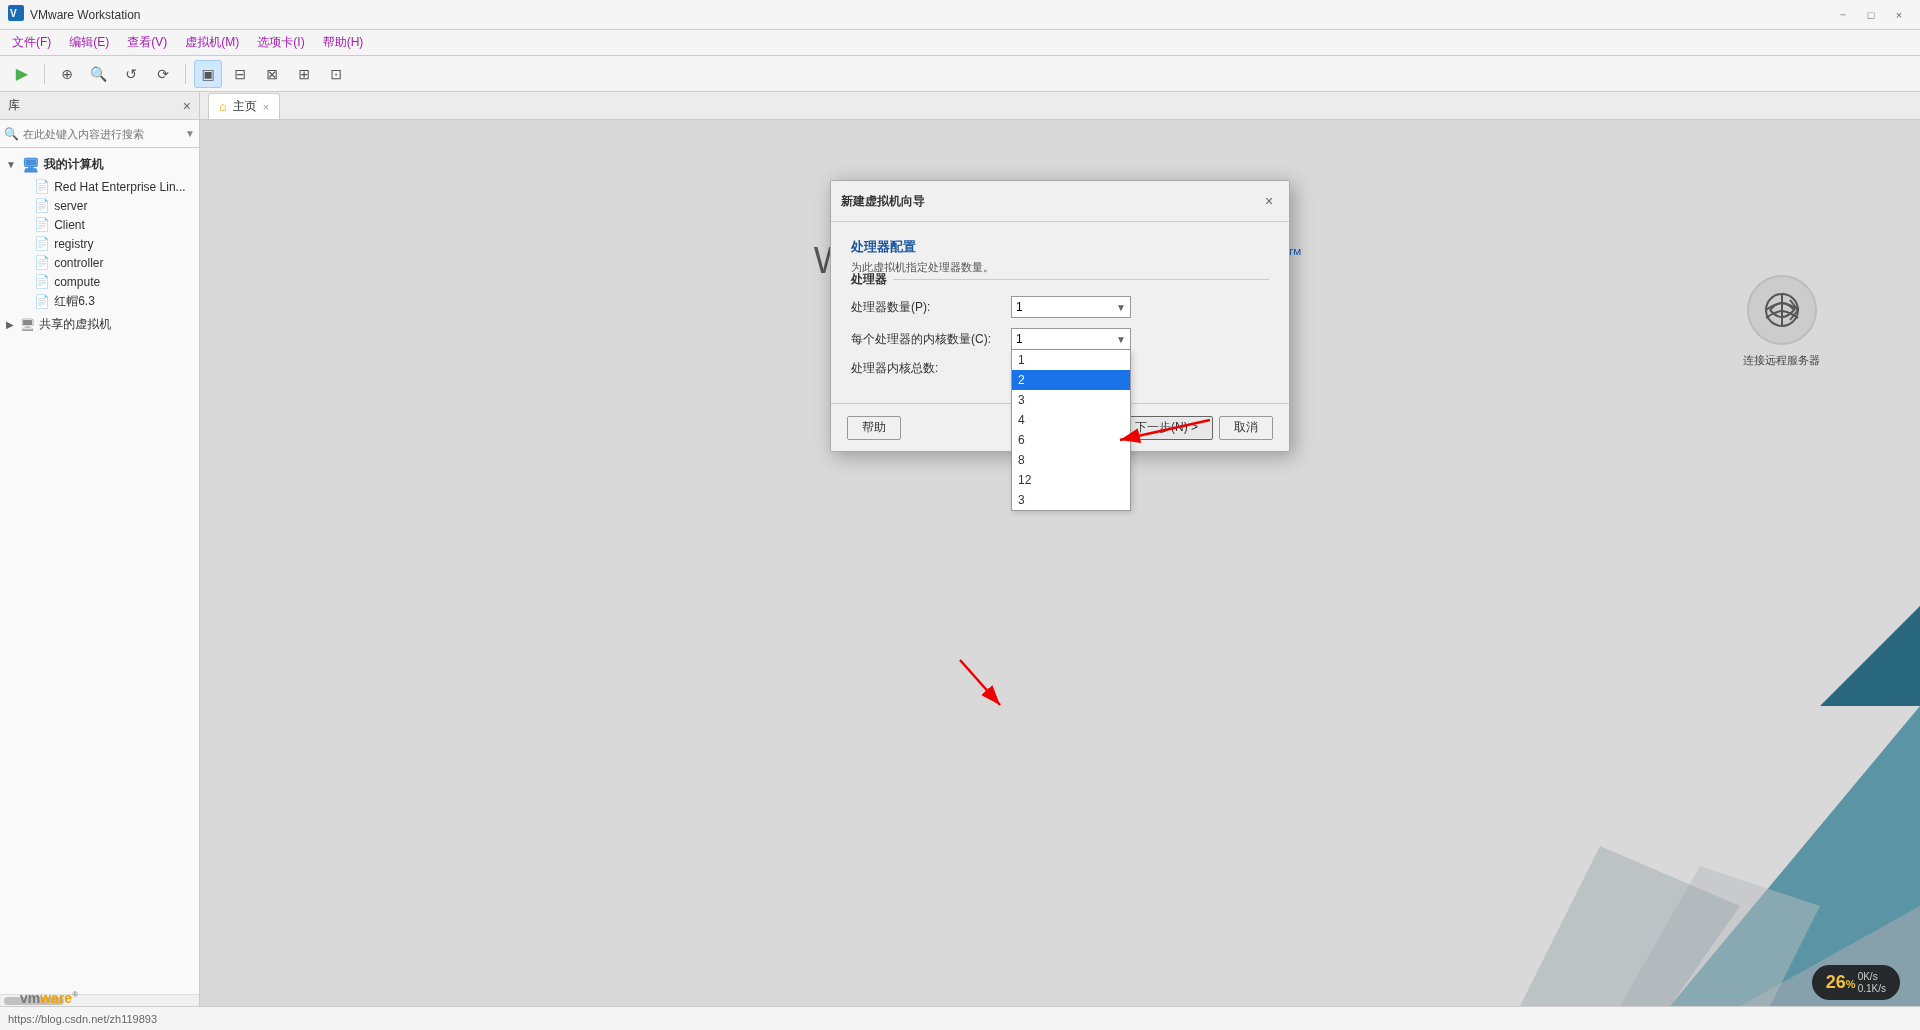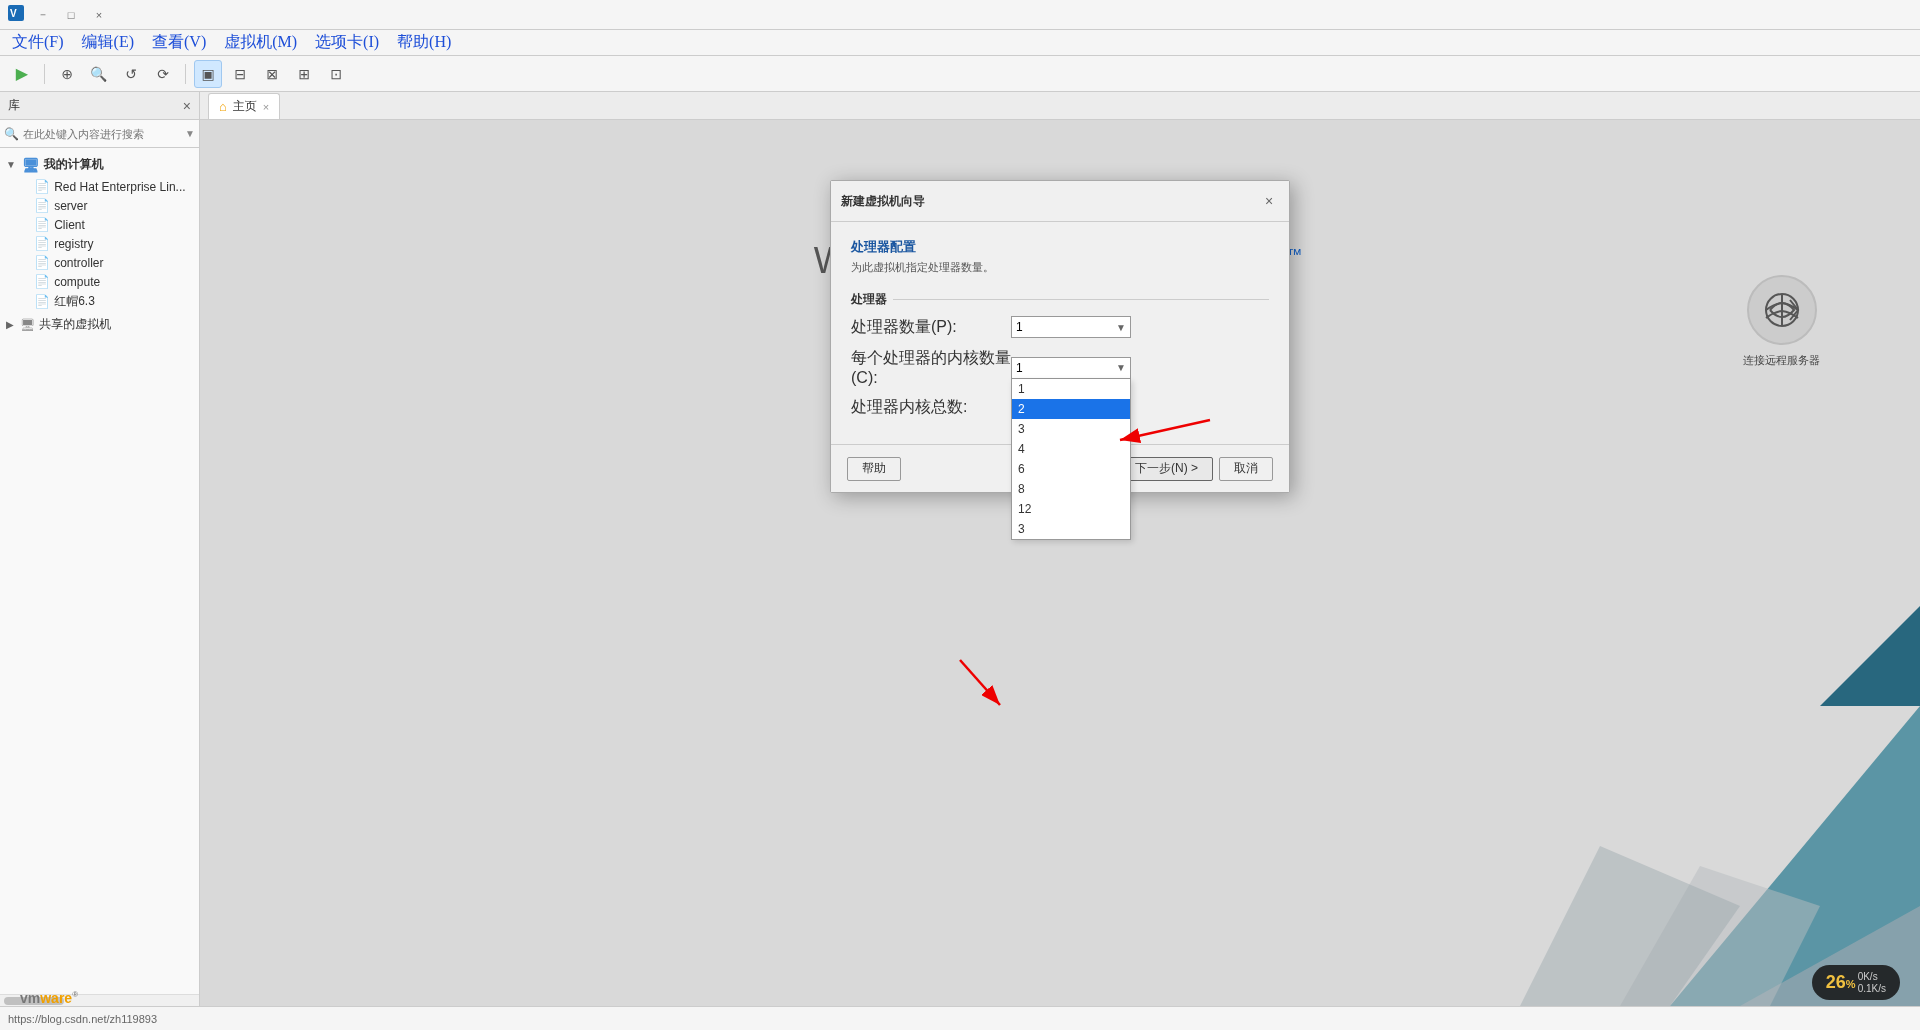--- a/index.html
+++ b/index.html
@@ -52,25 +52,24 @@
       height: 26px;
       background: #f5f5f5;
       border-bottom: 1px solid #ccc;
       display: flex;
       align-items: center;
       padding: 0 4px;
       gap: 2px;
     }
     .menu-item {
       padding: 3px 8px;
-      font-size: 16px;
-      color: #1d4ed8;
+      font-size: 12px;
+      color: #a21caf;
       cursor: pointer;
       border-radius: 2px;
-      font-family: Liberation Serif, serif;
     }
 
     
     #toolbar {
       width: 100%;
       height: 36px;
       background: #f5f5f5;
       border-bottom: 1px solid #ccc;
       display: flex;
       align-items: center;
@@ -310,36 +309,36 @@
     }
     .dlg-section-title {
       font-size: 13px;
       font-weight: bold;
       color: #1a56a0;
       margin-bottom: 4px;
     }
     .dlg-section-sub {
       font-size: 11px;
       color: #555;
-      margin-bottom: 24px;
+      margin-bottom: 4px;
     }
     .dlg-separator {
       height: 1px;
       background: #ccc;
       margin-bottom: 16px;
     }
 
     .dlg-form-row {
       display: flex;
       align-items: center;
       margin-bottom: 10px;
     }
     .dlg-form-label {
       width: 160px;
-      font-size: 16px;
+      font-size: 12px;
       color: #333;
       flex-shrink: 0;
     }
     .dlg-form-control {
       flex: 1;
       position: relative;
     }
 
     
     .dlg-select {
@@ -485,20 +484,21 @@
 </head>
 <body>
 
 <div id="titlebar">
   <span style="margin-right:6px;">
     <svg width="16" height="16" viewBox="0 0 16 16">
       <rect width="16" height="16" rx="2" fill="#1a6bb5"></rect>
       <text x="2" y="12" font-size="10" fill="white" font-weight="bold">V</text>
     </svg>
   </span>
+  <span class="title-text">VMware Workstation</span>
   <div class="window-controls">
     <button class="win-btn">－</button>
     <button class="win-btn">□</button>
     <button class="win-btn close">×</button>
   </div>
 </div>
 
 <div id="menubar">
   <span class="menu-item">文件(F)</span>
   <span class="menu-item">编辑(E)</span>

